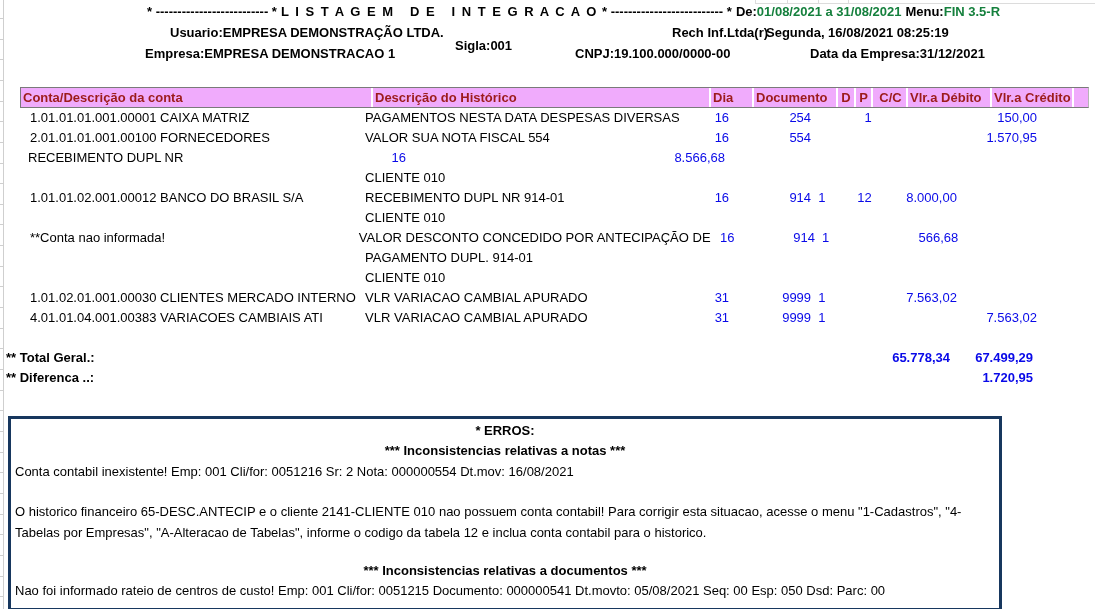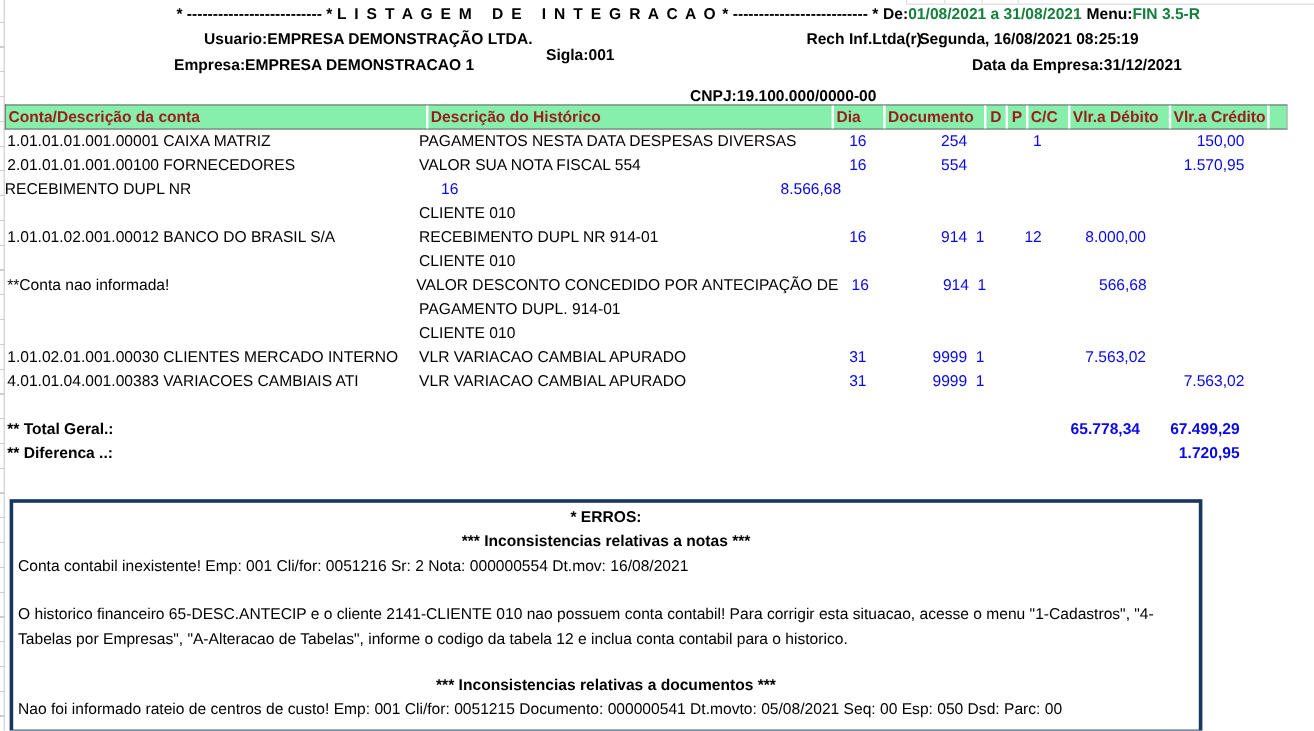--- a/index.html
+++ b/index.html
@@ -17,40 +17,40 @@
   .faint-v{position:absolute;background:#dcdcdc;width:1px;}
   
   .hline{position:absolute;white-space:pre;display:flex;align-items:baseline;line-height:15px;}
   .hline > span{margin-right:4px;}
   .hline > span.tight{margin-right:0;}
   .abs{position:absolute;white-space:pre;line-height:15px;}
   .mar{color:#15803d;}
   .title-sp{letter-spacing:1.5px;}
   
   #thead{
-    position:absolute;left:4px;top:87px;height:21px;display:flex;
-    background:#86efac;border-top:1px solid #7a7a7a;border-bottom:1px solid #7a7a7a;
+    position:absolute;left:20px;top:87px;height:21px;display:flex;
+    background:#f0abfc;border-top:1px solid #7a7a7a;border-bottom:1px solid #7a7a7a;
     border-left:1px solid #7a7a7a;border-right:1px solid #b5b5b5;box-sizing:border-box;
     color:#9c1b1b;font-weight:bold;line-height:19px;white-space:nowrap;
   }
   #thead .th{box-sizing:border-box;padding-left:2px;overflow:visible;}
   #thead .th + .th{border-left:2px solid #ffffff;}
   .c-conta{width:350px;}
   .c-hist{width:338px;}
   .c-dia{width:43px;}
   .c-doc{width:84px;}
   .c-d{width:18px;}
   .c-p{width:17px;}
-  .c-cc{width:35px;}
+  .c-cc{width:35px;text-align:center;}
   .c-deb{width:84px;}
   .c-cred{width:82px;}
   .c-extra{width:16px;}
   #thead .c-d,#thead .c-p{text-align:center;padding-left:0;}
   #tbody{position:absolute;left:4px;top:108px;width:1037px;}
-  .tr{display:flex;height:20px;line-height:20px;white-space:nowrap;}
+  .tr{display:flex;height:20px;line-height:20px;white-space:nowrap;margin-left:24px;}
   .td{box-sizing:border-box;}
   .td.c-conta{padding-left:2px;}
   .td.c-dia{text-align:right;padding-right:3px;}
   .td.c-doc{text-align:right;padding-right:2px;}
   .td.c-d,.td.c-p{text-align:center;}
   .td.c-cc{text-align:right;padding-right:9px;}
   .td.c-deb{text-align:right;padding-right:5px;}
   .td.c-cred{text-align:right;padding-right:4px;}
   .num{color:#0909e8;}
   
@@ -91,21 +91,21 @@
     <span class="mar">FIN 3.5-R</span>
   </div>
   <div>
     <span class="abs b" style="left:170px;top:25px;">Usuario:EMPRESA DEMONSTRAÇÃO LTDA.</span>
     <span class="abs b" style="left:672px;top:25px;text-align:right;">Rech Inf.Ltda(r)</span>
     <span class="abs b" style="left:766px;top:25px;">Segunda, 16/08/2021 08:25:19</span>
   </div>
   <div>
     <span class="abs b" style="left:145px;top:46px;">Empresa:EMPRESA DEMONSTRACAO 1</span>
     <span class="abs b" style="left:455px;top:38px;">Sigla:001</span>
-    <span class="abs b" style="left:575px;top:46px;margin-top:26px;">CNPJ:19.100.000/0000-00</span>
+    <span class="abs b" style="left:575px;top:46px;">CNPJ:19.100.000/0000-00</span>
     <span class="abs b" style="left:810px;top:46px;">Data da Empresa:31/12/2021</span>
   </div>
 
   <div id="thead">
     <div class="th c-conta">Conta/Descrição da conta</div>
     <div class="th c-hist">Descrição do Histórico</div>
     <div class="th c-dia">Dia</div>
     <div class="th c-doc">Documento</div>
     <div class="th c-d">D</div>
     <div class="th c-p">P</div>

